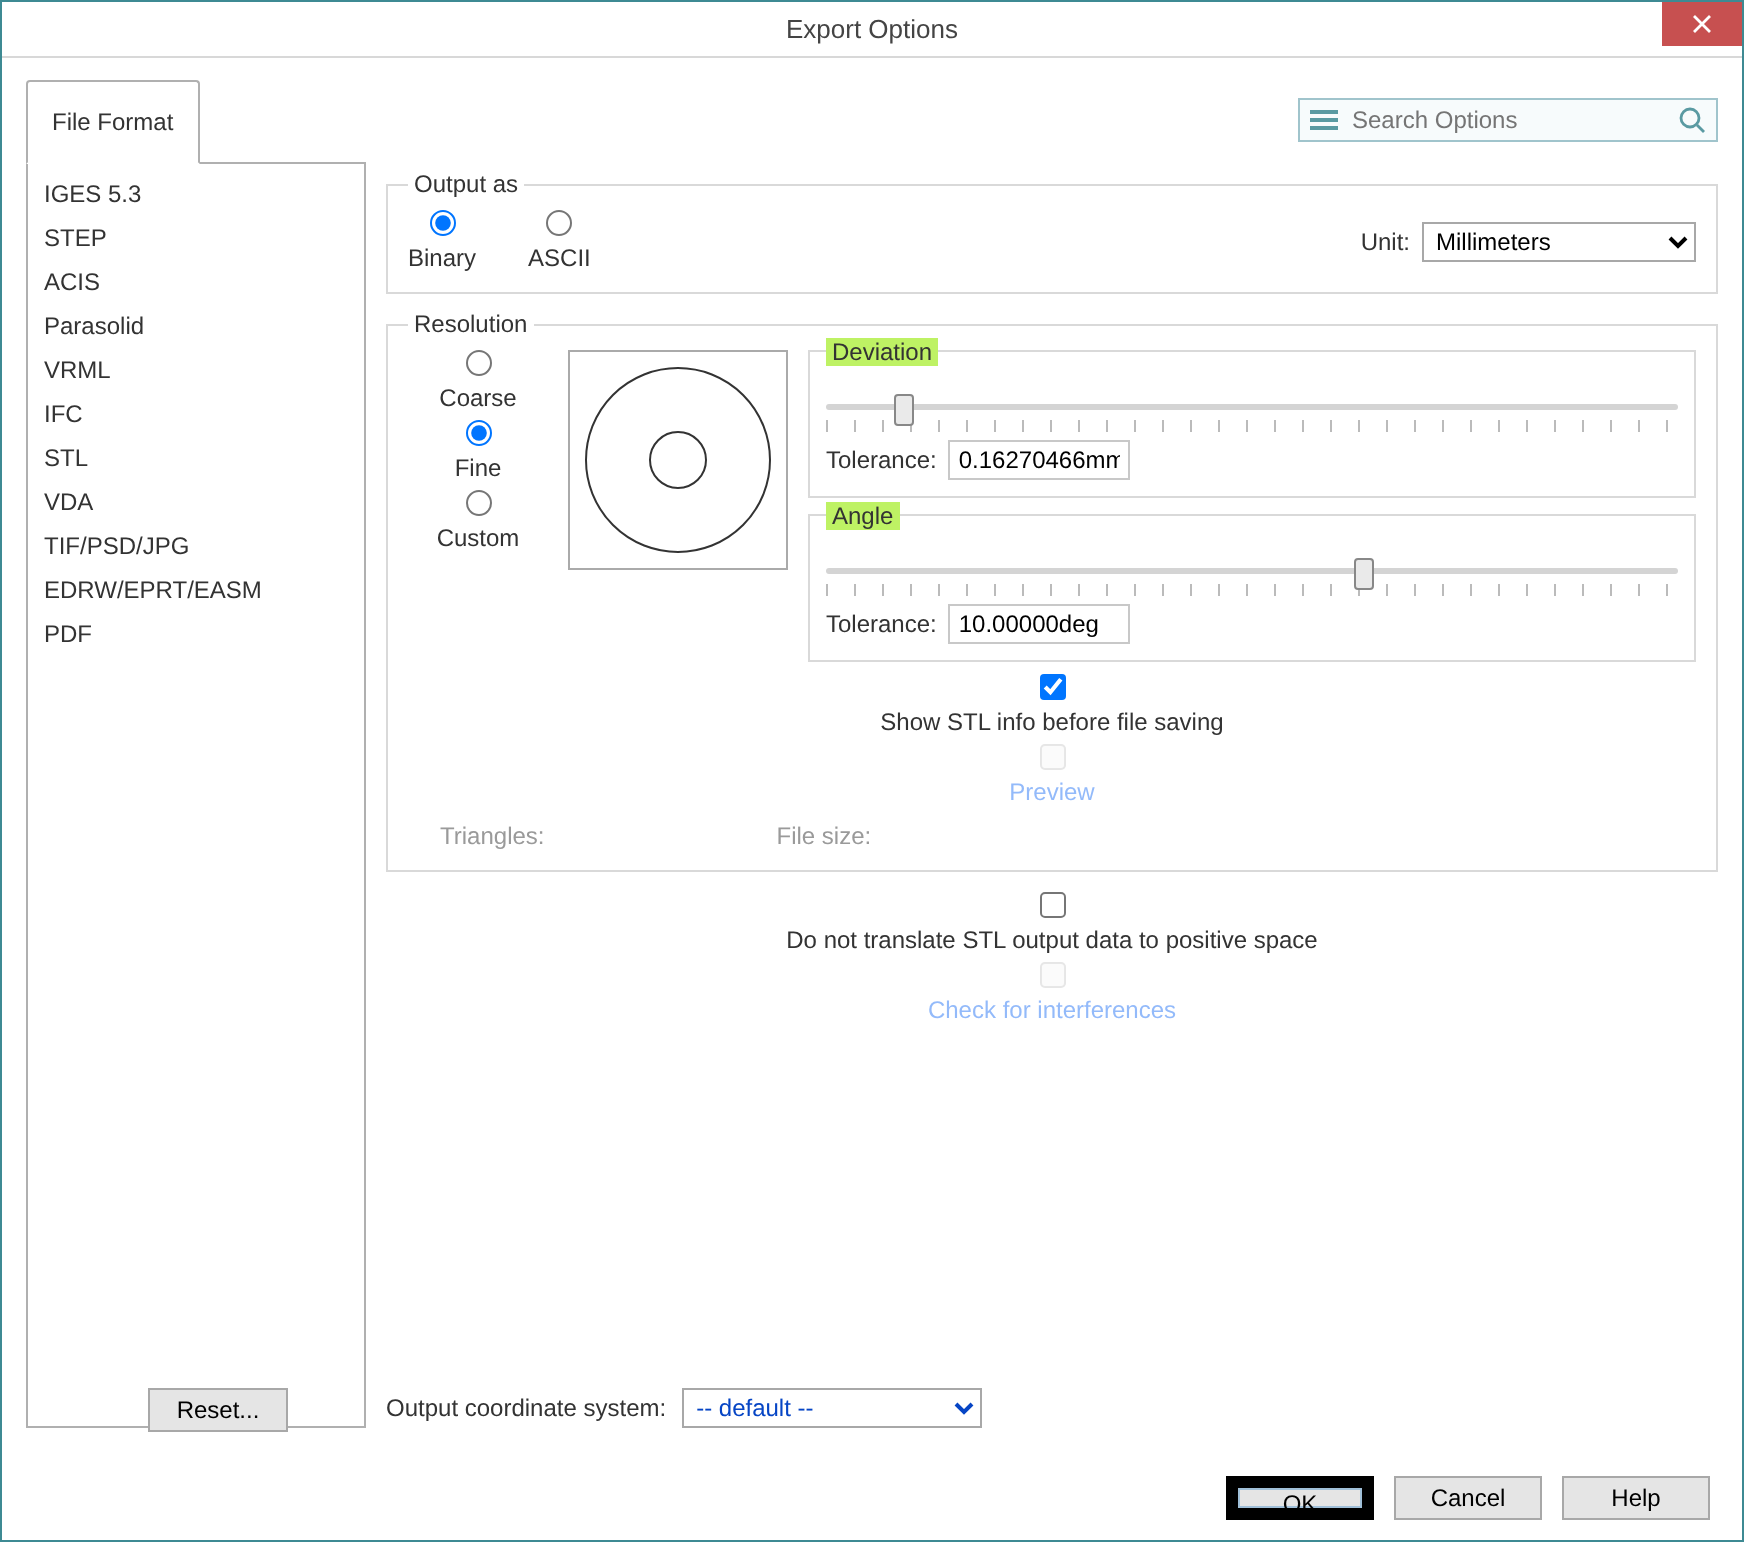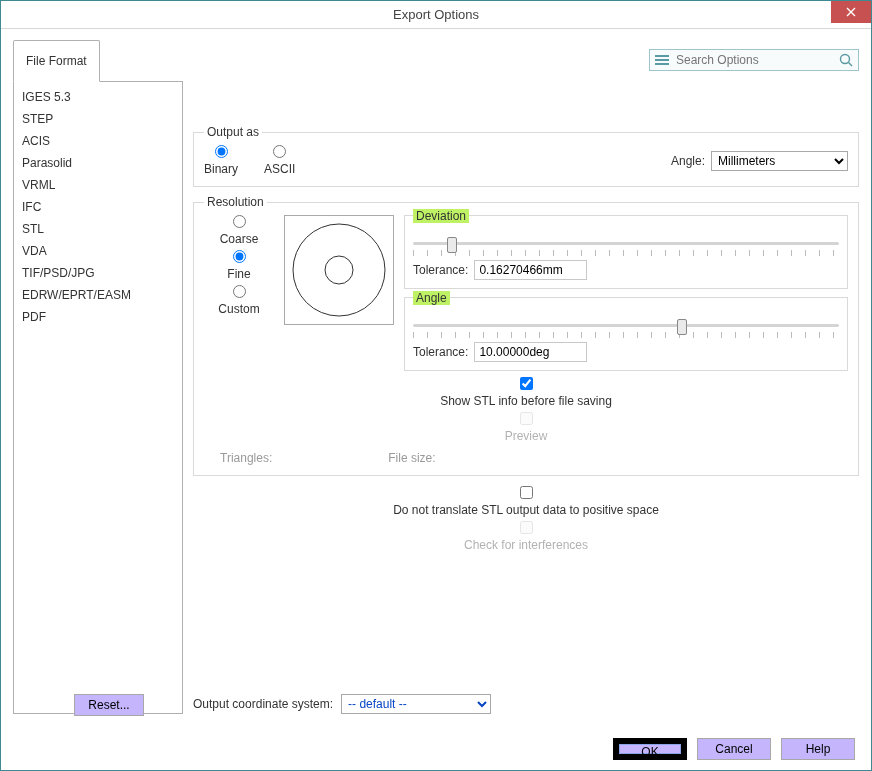--- a/index.html
+++ b/index.html
@@ -103,21 +103,20 @@
     line-height: 1.5;
   }
   .sidebar-item.selected {
     background: transparent;
   }
   .main {
     flex: 1;
     display: flex;
     flex-direction: column;
     padding-top: 4px;
-    margin-top: 40px;
   }
   fieldset.group {
     border: 1px solid #d9d9d9;
     padding: 6px 10px 10px 10px;
     margin: 0 0 8px 0;
   }
   fieldset.group > legend {
     font-size: 12px;
     color: #333;
     padding: 0 3px;
@@ -181,37 +180,37 @@
     width: 10px; height: 16px;
     background: #eaeaea;
     border: 1px solid #888;
     border-radius: 2px;
     cursor: pointer;
   }
   .tol-row { display: flex; align-items: center; gap: 6px; }
   .tol-row input[type="text"] {
     border: 1px solid #c8c8c8;
     height: 20px; padding: 0 4px; font-size: 12px;
-    width: 113px;
+    width: 91px;
   }
   .below-preview { display:flex; flex-direction:column; gap:4px; margin-top:6px;}
-  .disabled { color: #737373; }
+  .disabled { color: #3b82f6; }
   .info-row { display: flex; gap: 16px; margin-top: 4px; color:#9a9a9a;}
   .stack { display:flex; flex-direction:column; gap:4px; margin-top:2px;}
   .coord-row {
     display:flex; align-items:center; gap:8px;
     margin-top: auto;
     padding-top: 8px;
   }
   .coord-row select { width: 150px; color: #0645c5; }
   button.std {
     min-width: 74px;
     height: 22px;
     border: 1px solid #a8a8a8;
-    background: #c4b5fd;
+    background: #e5e5e5;
     font-size: 12px;
     cursor: pointer;
   }
   button.std.default {
     border: 6px solid #000000;
     box-shadow: 0 0 0 1px rgba(61,137,201,0.4) inset;
   }
   .footer {
     position: absolute;
     bottom: 10px;
@@ -285,21 +284,21 @@
         <div class="row">
           <label class="radio">
             <input type="radio" name="outas" checked="" style="">
             <span>Binary</span>
           </label>
           <label class="radio" style="margin-left:18px">
             <input type="radio" name="outas" style="">
             <span>ASCII</span>
           </label>
           <div class="unit-row">
-            <span>Angle:</span>
+            <span>Unit:</span>
             <select style="width:137px">
               <option>Millimeters</option>
             </select>
           </div>
         </div>
       </fieldset>
 
       <fieldset class="group">
         <legend>Resolution</legend>
         <div class="res-body">

